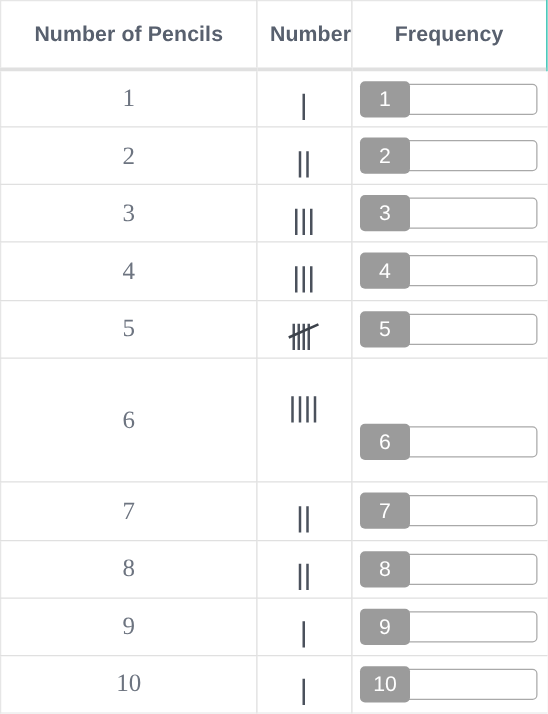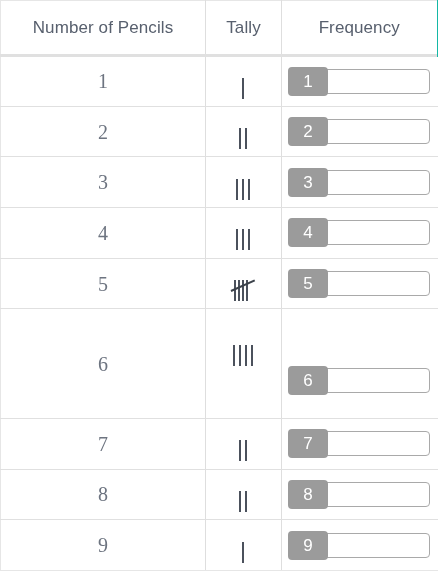--- a/index.html
+++ b/index.html
@@ -30,21 +30,21 @@
 
   
   thead th {
     height: 55px;
     padding: 0 10px;
     box-sizing: border-box;
     background: #ffffff;
     color: #58606e;
     font-family: "Liberation Sans", sans-serif;
     font-size: 17px;
-    font-weight: normal;
+    font-weight: bold;
     text-align: center;
     vertical-align: middle;
     border-bottom: 3px solid #e0e0e0;
     border-right: 1px solid #dedede;
     border-top: 1px solid #e6e6e6;
     white-space: nowrap;
     letter-spacing: 0.1px;
   }
   thead th:first-child { border-left: 1px solid #e6e6e6; }
   thead th:last-child  { border-right: 4px solid #14b8a6; }
@@ -161,21 +161,21 @@
 
 <table class="tally-table">
   <colgroup>
     <col class="c-number">
     <col class="c-tally">
     <col class="c-freq">
   </colgroup>
   <thead>
     <tr>
       <th>Number of Pencils</th>
-      <th>Tally</th>
+      <th>Number</th>
       <th>Frequency</th>
     </tr>
   </thead>
   <tbody id="table-body">
       <tr>
         <td class="cell-number">
           <span class="num-value">1</span>
         </td>
         <td class="cell-tally"><span class="tally-marks"><span class="tally-group"><span class="stroke"></span></span></span></td>
         <td class="cell-freq">
@@ -274,14 +274,26 @@
           <span class="num-value">9</span>
         </td>
         <td class="cell-tally"><span class="tally-marks"><span class="tally-group"><span class="stroke"></span></span></span></td>
         <td class="cell-freq">
           <div class="freq-wrap">
             <span class="freq-badge">9</span>
             <input type="text" class="freq-input" placeholder="" style="">
           </div>
         </td>
       </tr>
+      <tr>
+        <td class="cell-number">
+          <span class="num-value">10</span>
+        </td>
+        <td class="cell-tally"><span class="tally-marks"><span class="tally-group"><span class="stroke"></span></span></span></td>
+        <td class="cell-freq">
+          <div class="freq-wrap">
+            <span class="freq-badge">10</span>
+            <input type="text" class="freq-input" placeholder="" style="">
+          </div>
+        </td>
+      </tr>
     </tbody>
 </table>
 
 </body></html>

